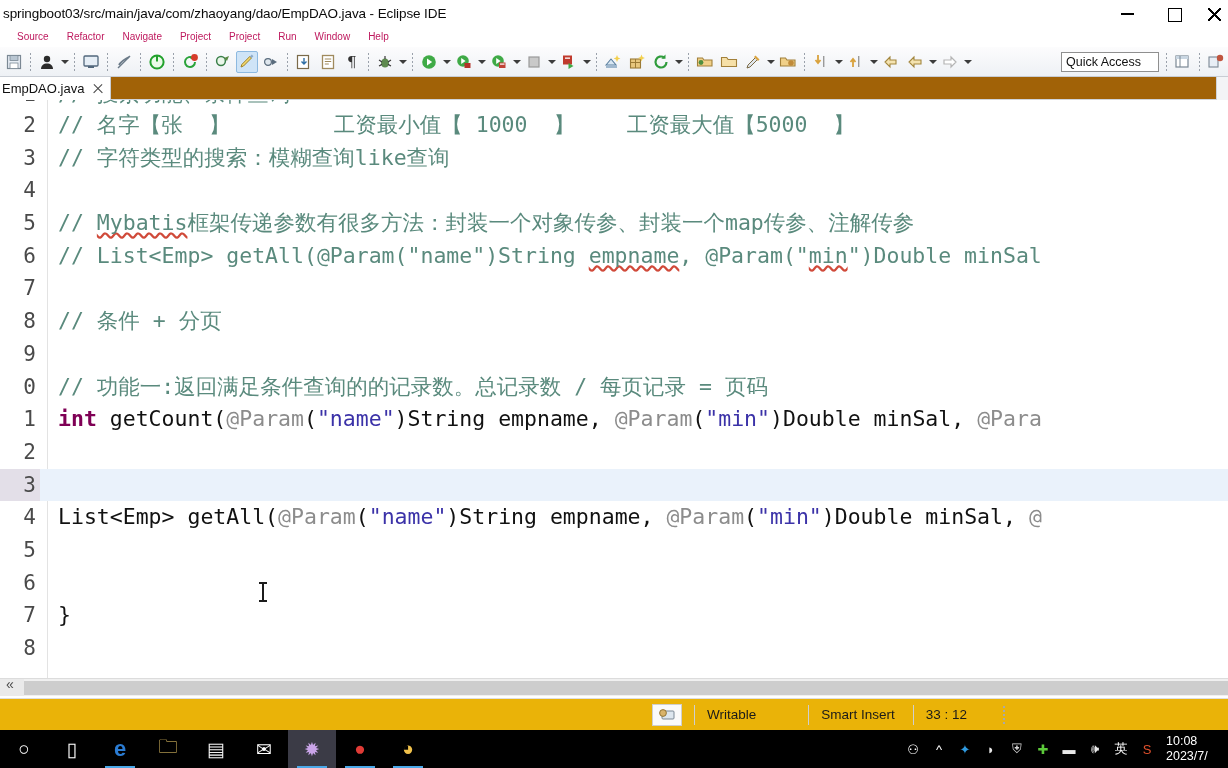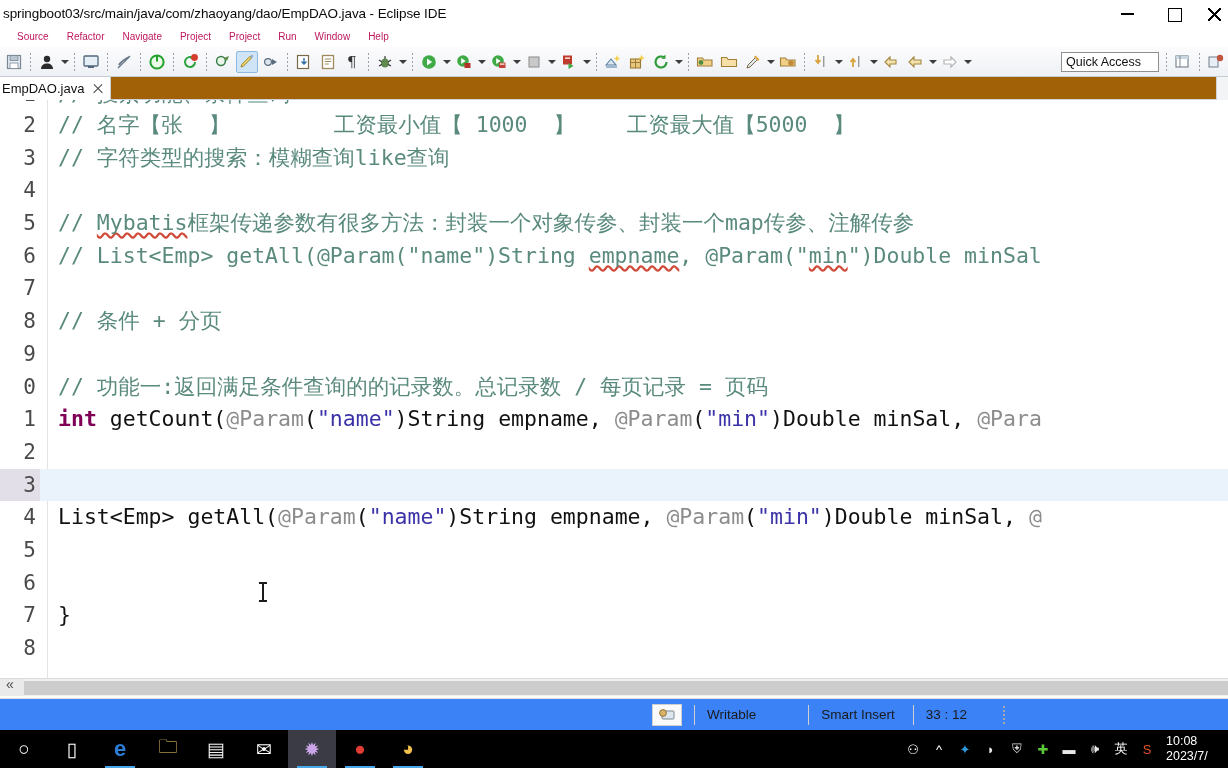--- a/index.html
+++ b/index.html
@@ -185,21 +185,21 @@
     content: "«"; position: absolute; left: 6px; top: -3px;
     font-size: 14px; color: #4d4d4d;
   }
   .hs-track {
     flex: 1; height: 14px; background: #cdcdcd; margin: 0 0 0 0;
   }
 
   
   .statusbar {
     position: absolute; top: 698px; left: 0; width: 1228px; height: 32px;
-    background: #3b82f6; border-top: 1px solid #dedede;
+    background: #eab308; border-top: 1px solid #dedede;
     display: flex; align-items: center;
   }
   .sb-icon {
     margin-left: 652px; width: 30px; height: 22px;
     border: 1px solid #cfcfcf; background: #fafafa;
     display: flex; align-items: center; justify-content: center; flex: none;
   }
   .sb-sep { width: 1px; height: 20px; background: #cfcfcf; margin: 0 12px; flex: none; }
   .sb-text { font-size: 13.5px; color: #1a1a1a; white-space: nowrap; }
   .sb-dots {

